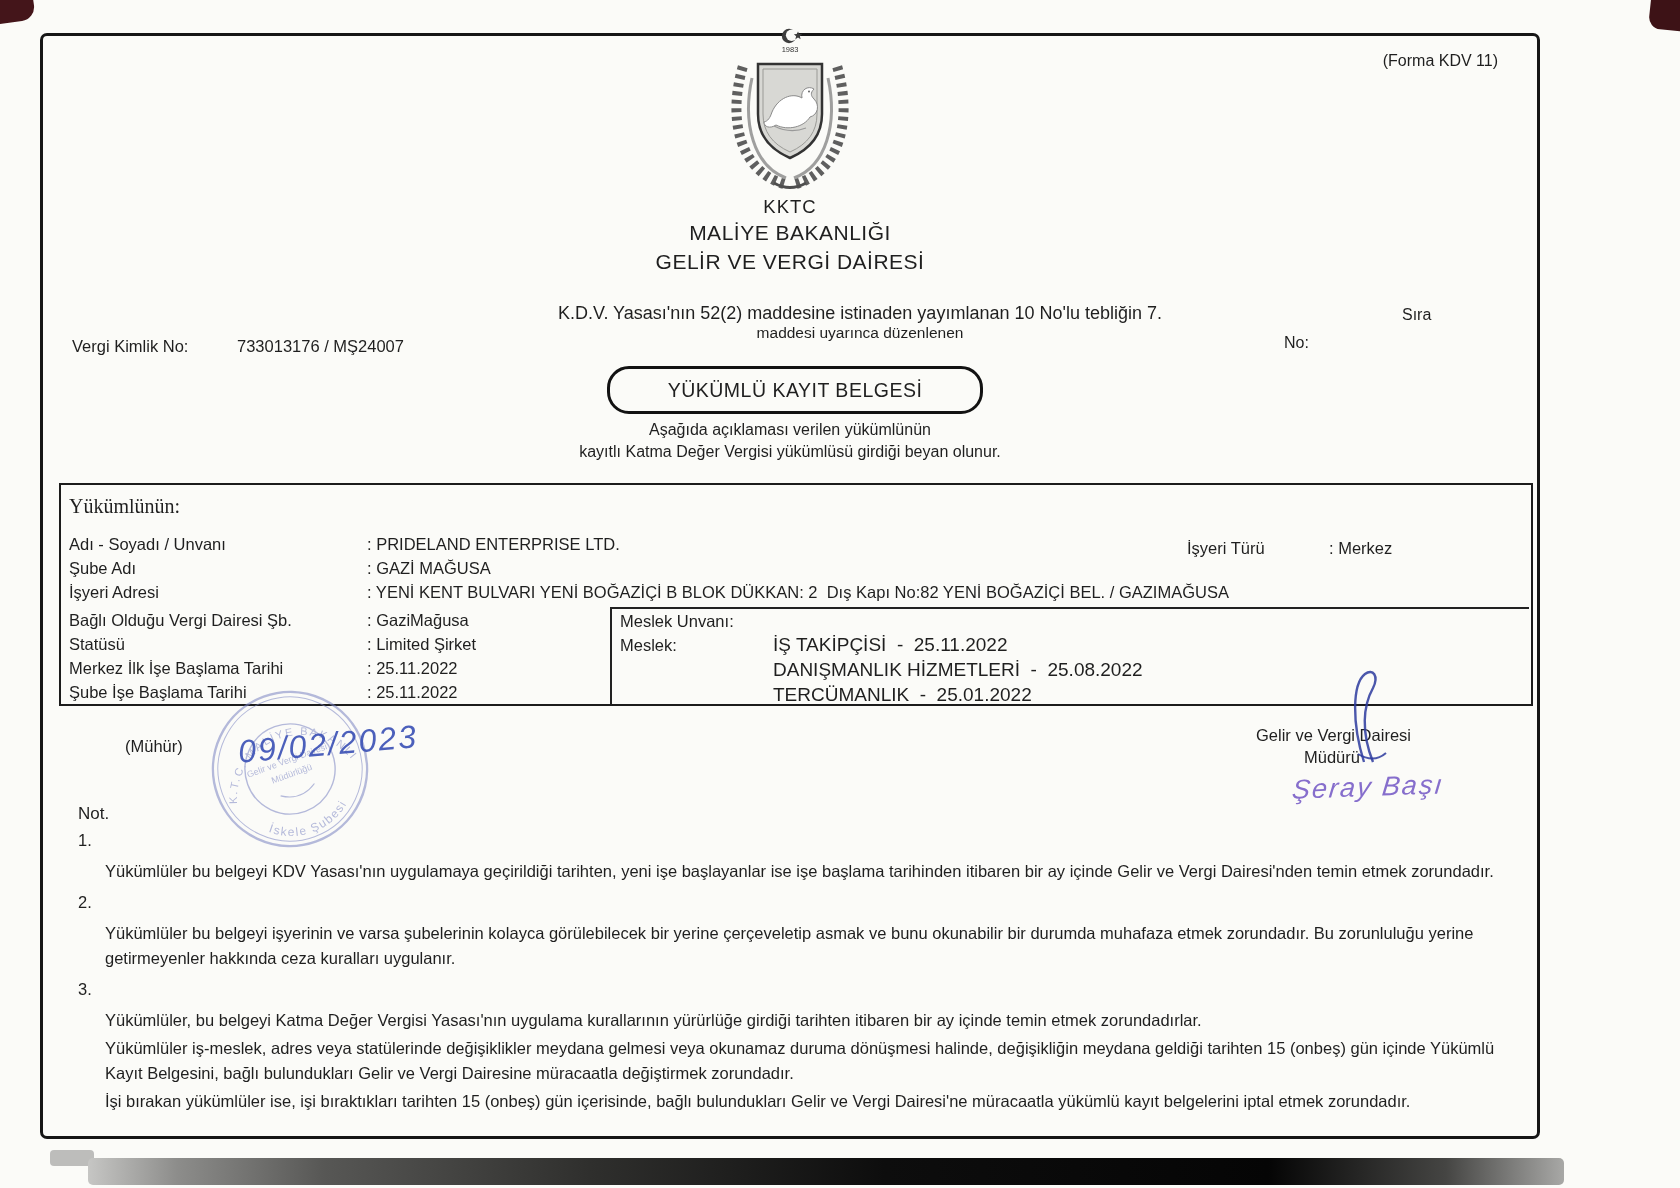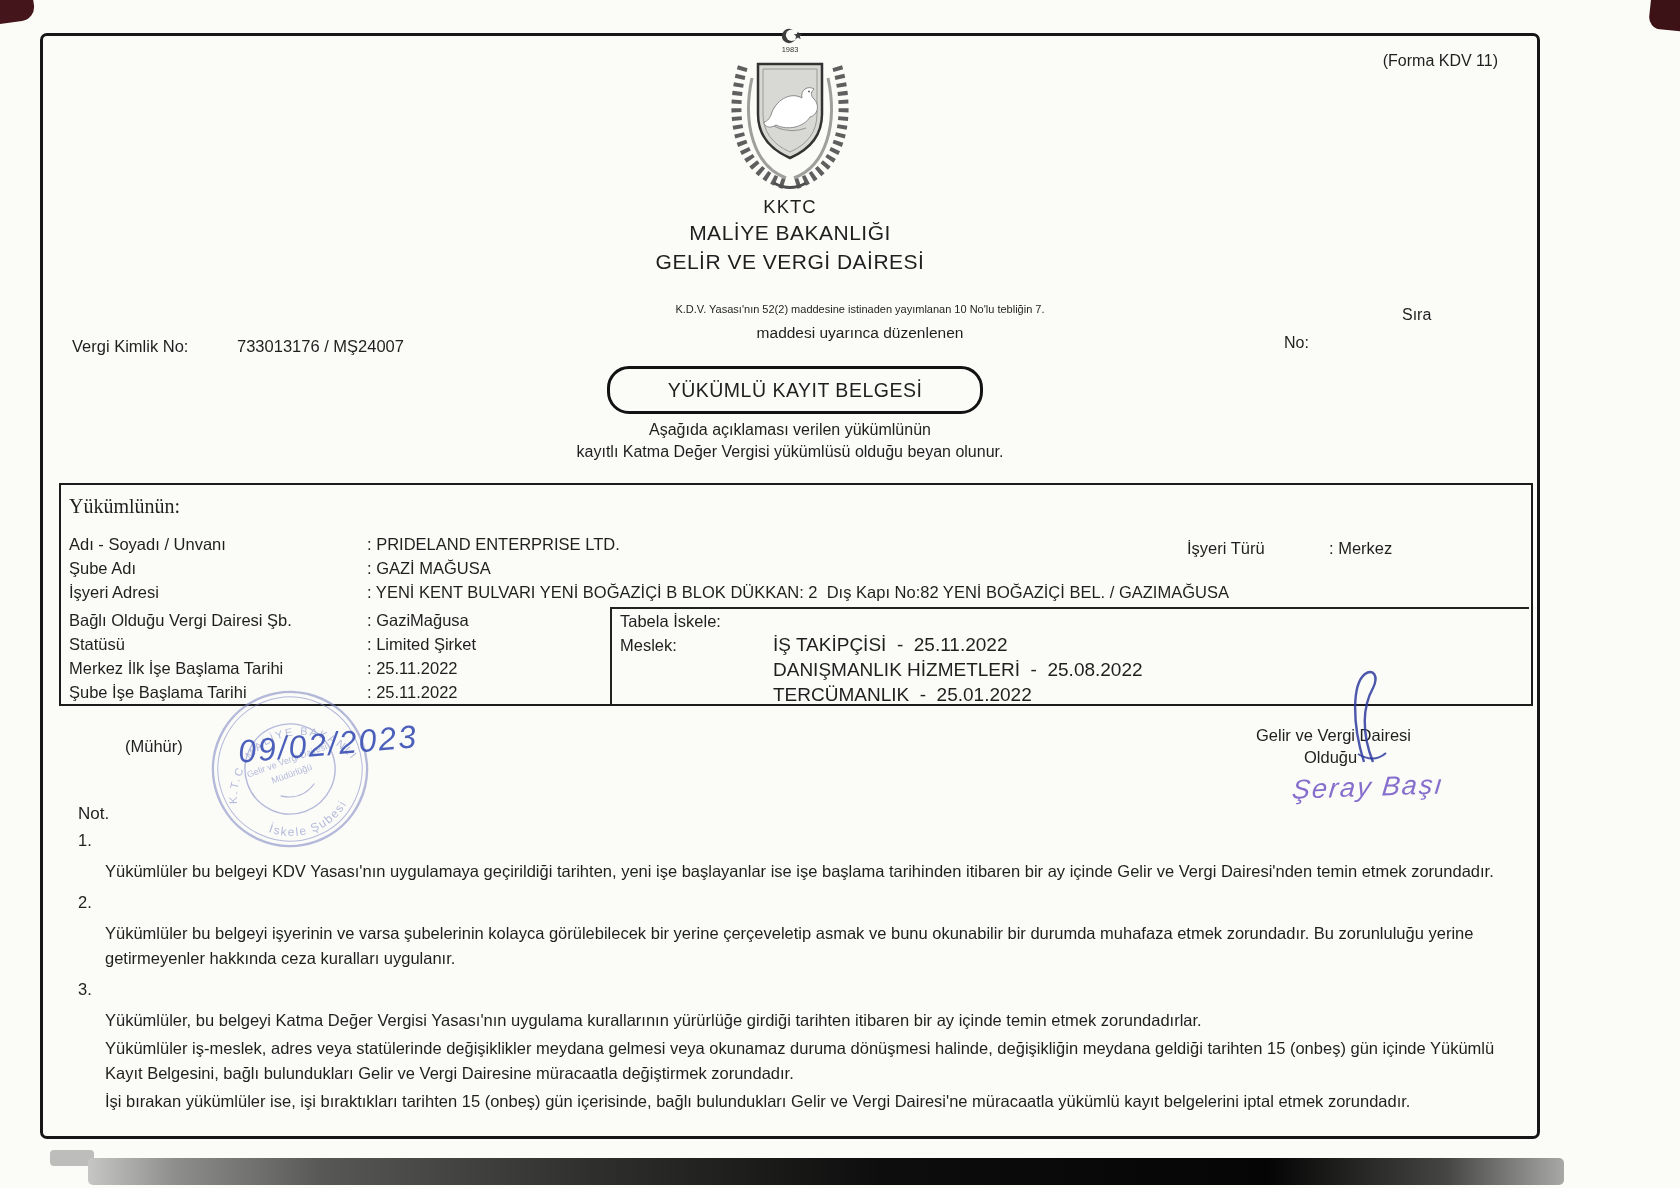--- a/index.html
+++ b/index.html
@@ -25,21 +25,21 @@
   }
   .bottom-blob{left:50px;top:1150px;width:44px;height:16px;background:#bdbdbb;border-radius:4px;}
 
   .form-code{left:1340px;top:52px;width:158px;text-align:right;font-size:16px;}
 
   .emblem{left:724px;top:24px;width:132px;height:168px;}
 
   .h-country{left:440px;top:196px;width:700px;font-size:18.5px;letter-spacing:1px;}
   .h-ministry{left:440px;top:221px;width:700px;font-size:21px;letter-spacing:.5px;}
   .h-dept{left:440px;top:250px;width:700px;font-size:21px;letter-spacing:.5px;}
-  .legal1{left:460px;top:303px;width:800px;font-size:11px;}
+  .legal1{left:460px;top:303px;width:800px;font-size:18px;}
   .legal2{left:460px;top:324px;width:800px;font-size:15.5px;}
   .sira{left:1402px;top:306px;font-size:16px;}
   .no-lab{left:1284px;top:334px;font-size:16px;}
   .vk-label{left:72px;top:337px;font-size:16.5px;}
   .vk-value{left:237px;top:337px;font-size:16.5px;}
 
   .title-box{
     left:607px;top:366px;width:370px;height:42px;
     border:3px solid #121212;border-radius:22px;
     line-height:42px;text-align:center;font-size:19.5px;letter-spacing:.5px;
@@ -121,21 +121,21 @@
 <div class="abs ctr h-dept">GELİR VE VERGİ DAİRESİ</div>
 <div class="abs ctr legal1">K.D.V. Yasası'nın 52(2) maddesine istinaden yayımlanan 10 No'lu tebliğin 7.</div>
 <div class="abs ctr legal2">maddesi uyarınca düzenlenen</div>
 <div class="abs sira">Sıra</div>
 <div class="abs no-lab">No:</div>
 <div class="abs vk-label">Vergi Kimlik No:</div>
 <div class="abs vk-value">733013176 / MŞ24007</div>
 
 <div class="abs title-box">YÜKÜMLÜ KAYIT BELGESİ</div>
 <div class="abs ctr decl1">Aşağıda açıklaması verilen yükümlünün</div>
-<div class="abs ctr decl2">kayıtlı Katma Değer Vergisi yükümlüsü olduğu beyan olunur.</div>
+<div class="abs ctr decl2">kayıtlı Katma Değer Vergisi yükümlüsü girdiği beyan olunur.</div>
 
 <div class="abs detail-box">
   <div class="abs sect">Yükümlünün:</div>
 
   <div class="abs drow-label" style="top:50px">Adı - Soyadı / Unvanı</div>
   <div class="abs drow-value" style="top:50px">: PRIDELAND ENTERPRISE LTD.</div>
   <div class="abs drow-label" style="top:74px">Şube Adı</div>
   <div class="abs drow-value" style="top:74px">: GAZİ MAĞUSA</div>
   <div class="abs drow-label" style="top:98px">İşyeri Adresi</div>
   <div class="abs drow-value" style="top:98px">: YENİ KENT BULVARI YENİ BOĞAZİÇİ B BLOK DÜKKAN: 2  Dış Kapı No:82 YENİ BOĞAZİÇİ BEL. / GAZIMAĞUSA</div>
@@ -147,21 +147,21 @@
   <div class="abs drow-value" style="top:174px">: 25.11.2022</div>
   <div class="abs drow-label" style="top:198px">Şube İşe Başlama Tarihi</div>
   <div class="abs drow-value" style="top:198px">: 25.11.2022</div>
 
   <div class="abs it-label">İşyeri Türü</div>
   <div class="abs it-value">: Merkez</div>
 
   <div class="abs div-h"></div>
   <div class="abs div-v"></div>
 
-  <div class="abs tabela">Tabela İskele:</div>
+  <div class="abs tabela">Meslek Unvanı:</div>
   <div class="abs meslek-lab">Meslek:</div>
   <div class="abs meslek-val" style="top:149px">İŞ TAKİPÇİSİ  -  25.11.2022</div>
   <div class="abs meslek-val" style="top:174px">DANIŞMANLIK HİZMETLERİ  -  25.08.2022</div>
   <div class="abs meslek-val" style="top:199px">TERCÜMANLIK  -  25.01.2022</div>
 </div>
 
 <div class="abs muhur">(Mühür)</div>
 
 <svg class="abs stamp-svg" viewBox="0 0 234 192">
   <defs>
@@ -180,21 +180,21 @@
     </text>
     <text y="-6" text-anchor="middle" font-size="9" fill="#7b84c2" stroke="none">Gelir ve Vergi Dairesi</text>
     <text y="8" text-anchor="middle" font-size="9" fill="#7b84c2" stroke="none">Müdürlüğü</text>
     <path d="M-18,22 q18,12 36,0" stroke-width="1.2"></path>
   </g>
 </svg>
 
 <div class="abs hand-date">09/02/2023</div>
 
 <div class="abs sig-t1">Gelir ve Vergi Dairesi</div>
-<div class="abs sig-t2">Olduğu</div>
+<div class="abs sig-t2">Müdürü</div>
 <svg class="abs sig-loop" viewBox="0 0 52 104">
   <path d="M18,96 C6,58 6,18 19,8 C27,2 33,10 27,22 C17,40 15,66 27,96" fill="none" stroke="#2c3a9e" stroke-width="2.4" opacity=".85"></path>
   <path d="M12,88 C22,94 32,94 40,87" fill="none" stroke="#2c3a9e" stroke-width="2" opacity=".85"></path>
 </svg>
 <div class="abs sig-name">Şeray Başı</div>
 
 <div class="abs not-head">Not.</div>
 <div class="abs notes">
   <div class="note-item">
     <div class="note-num">1.</div>

